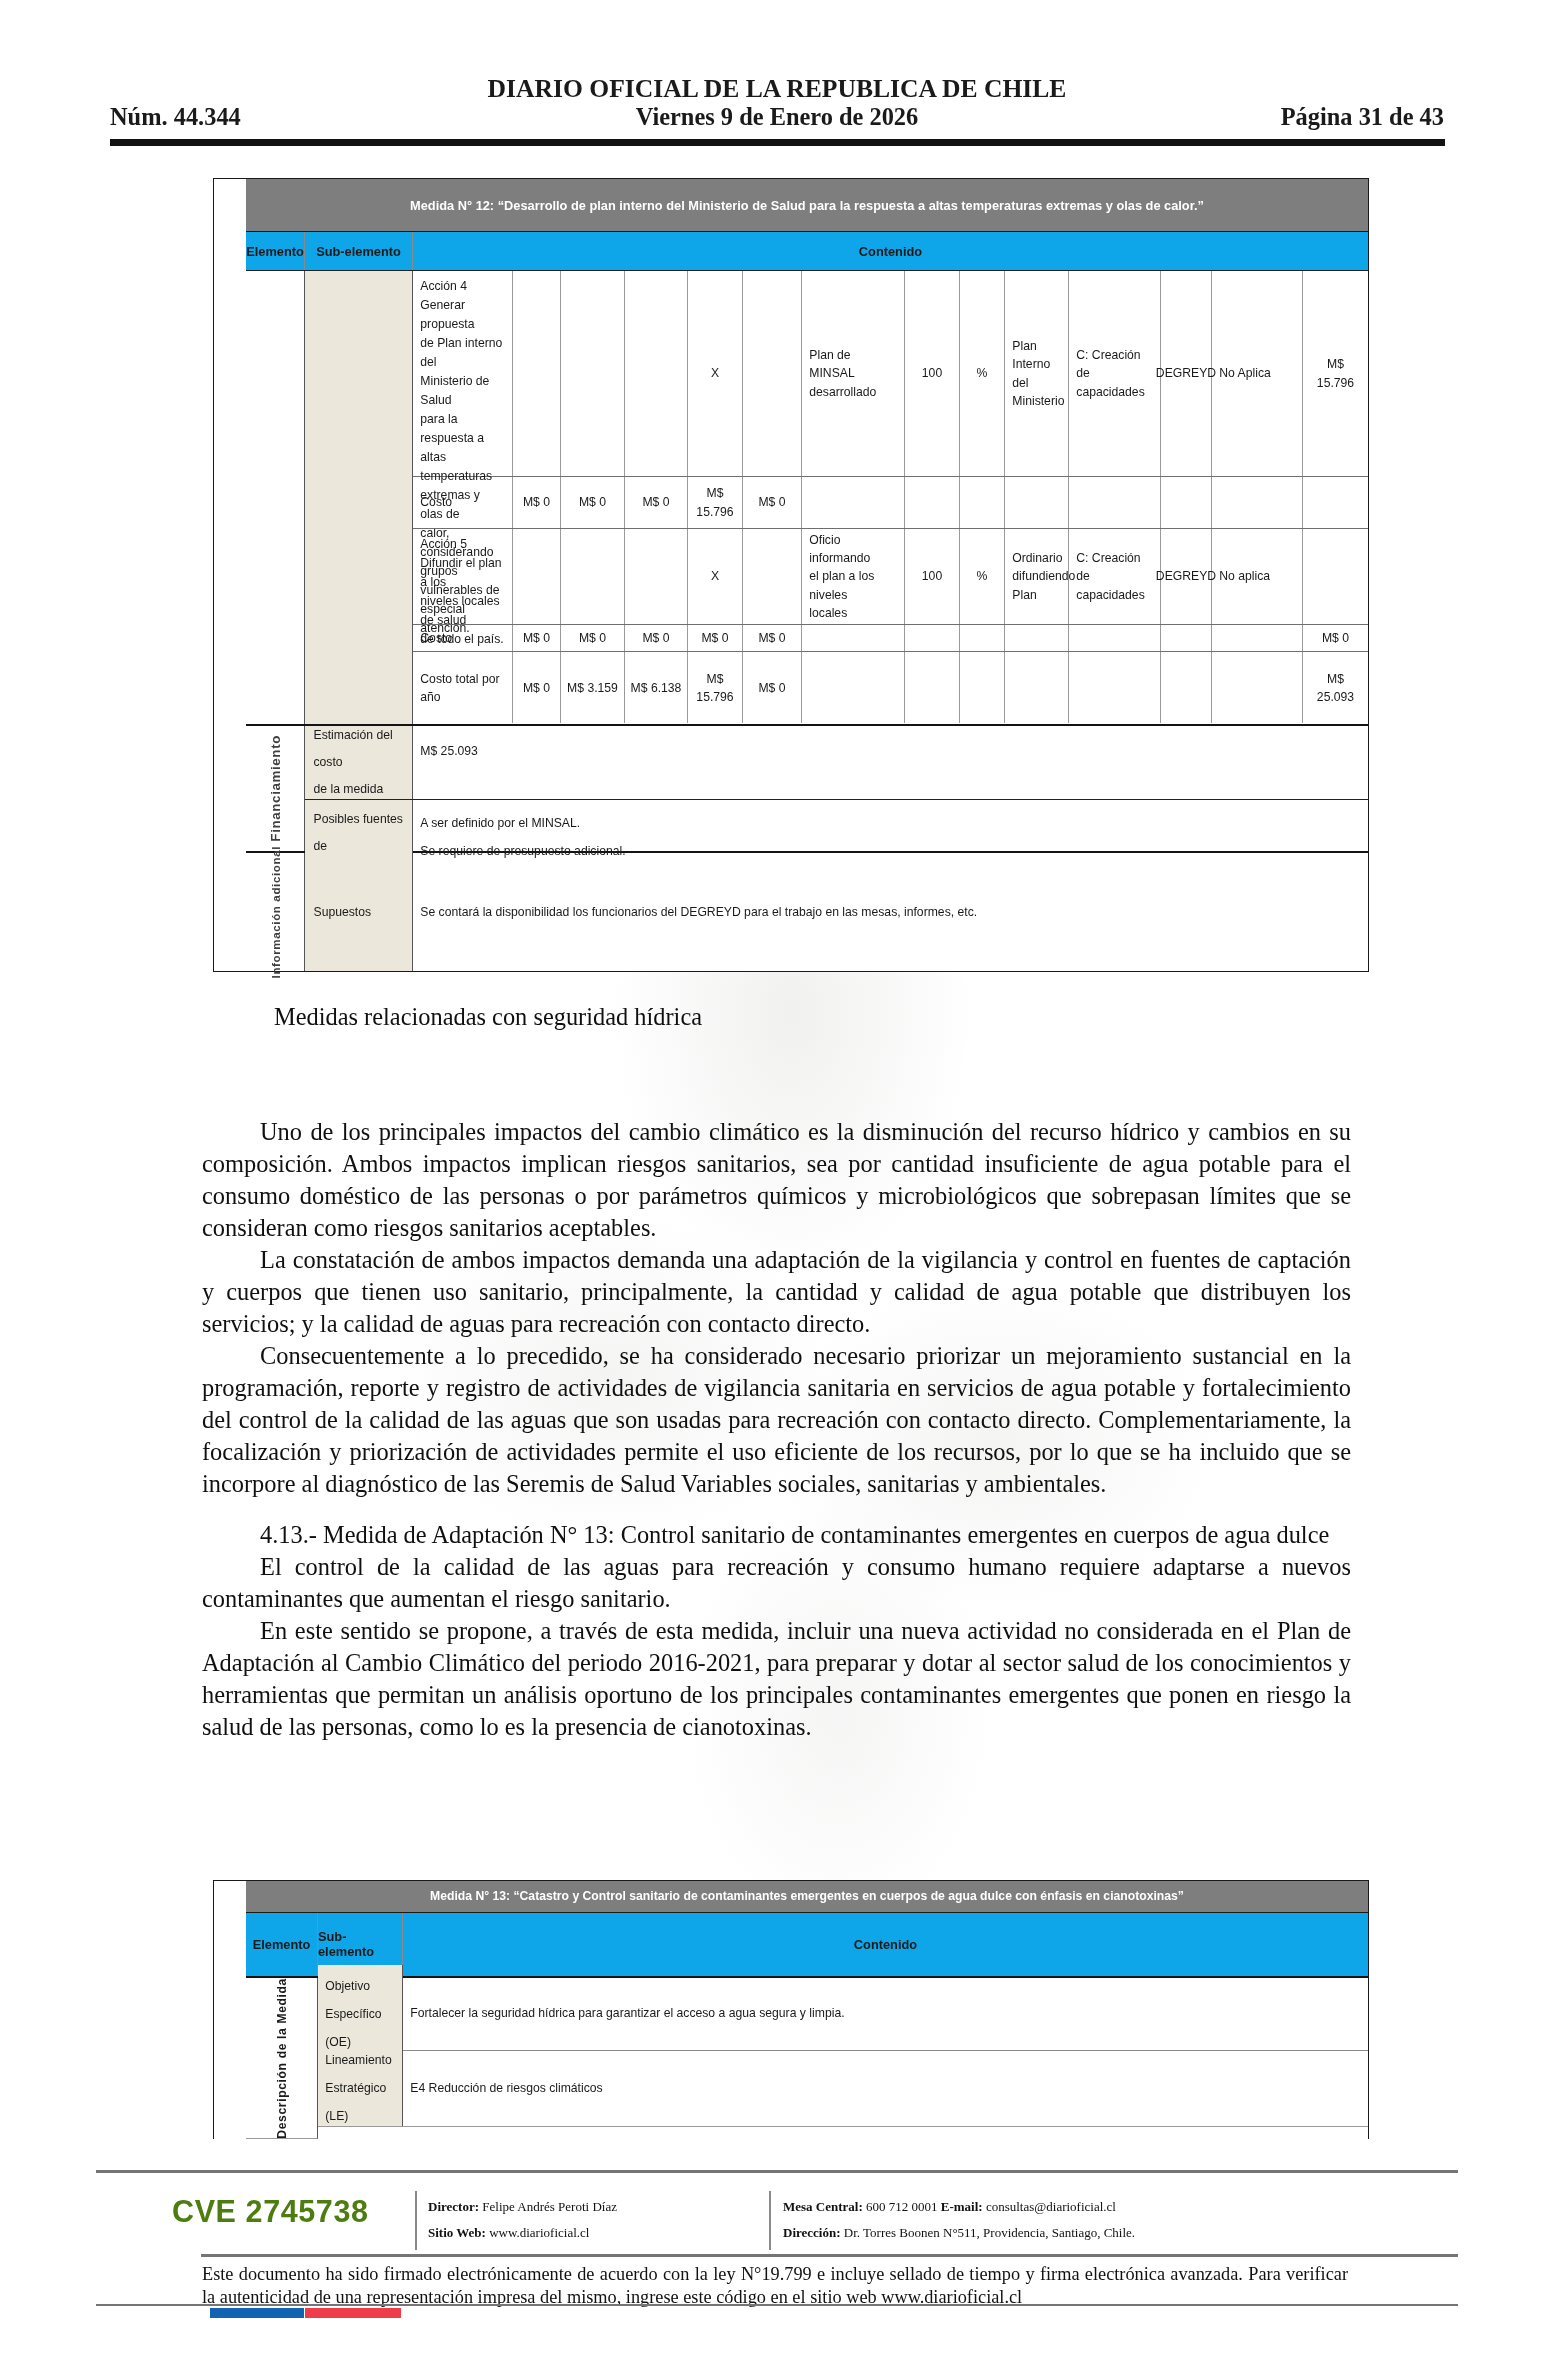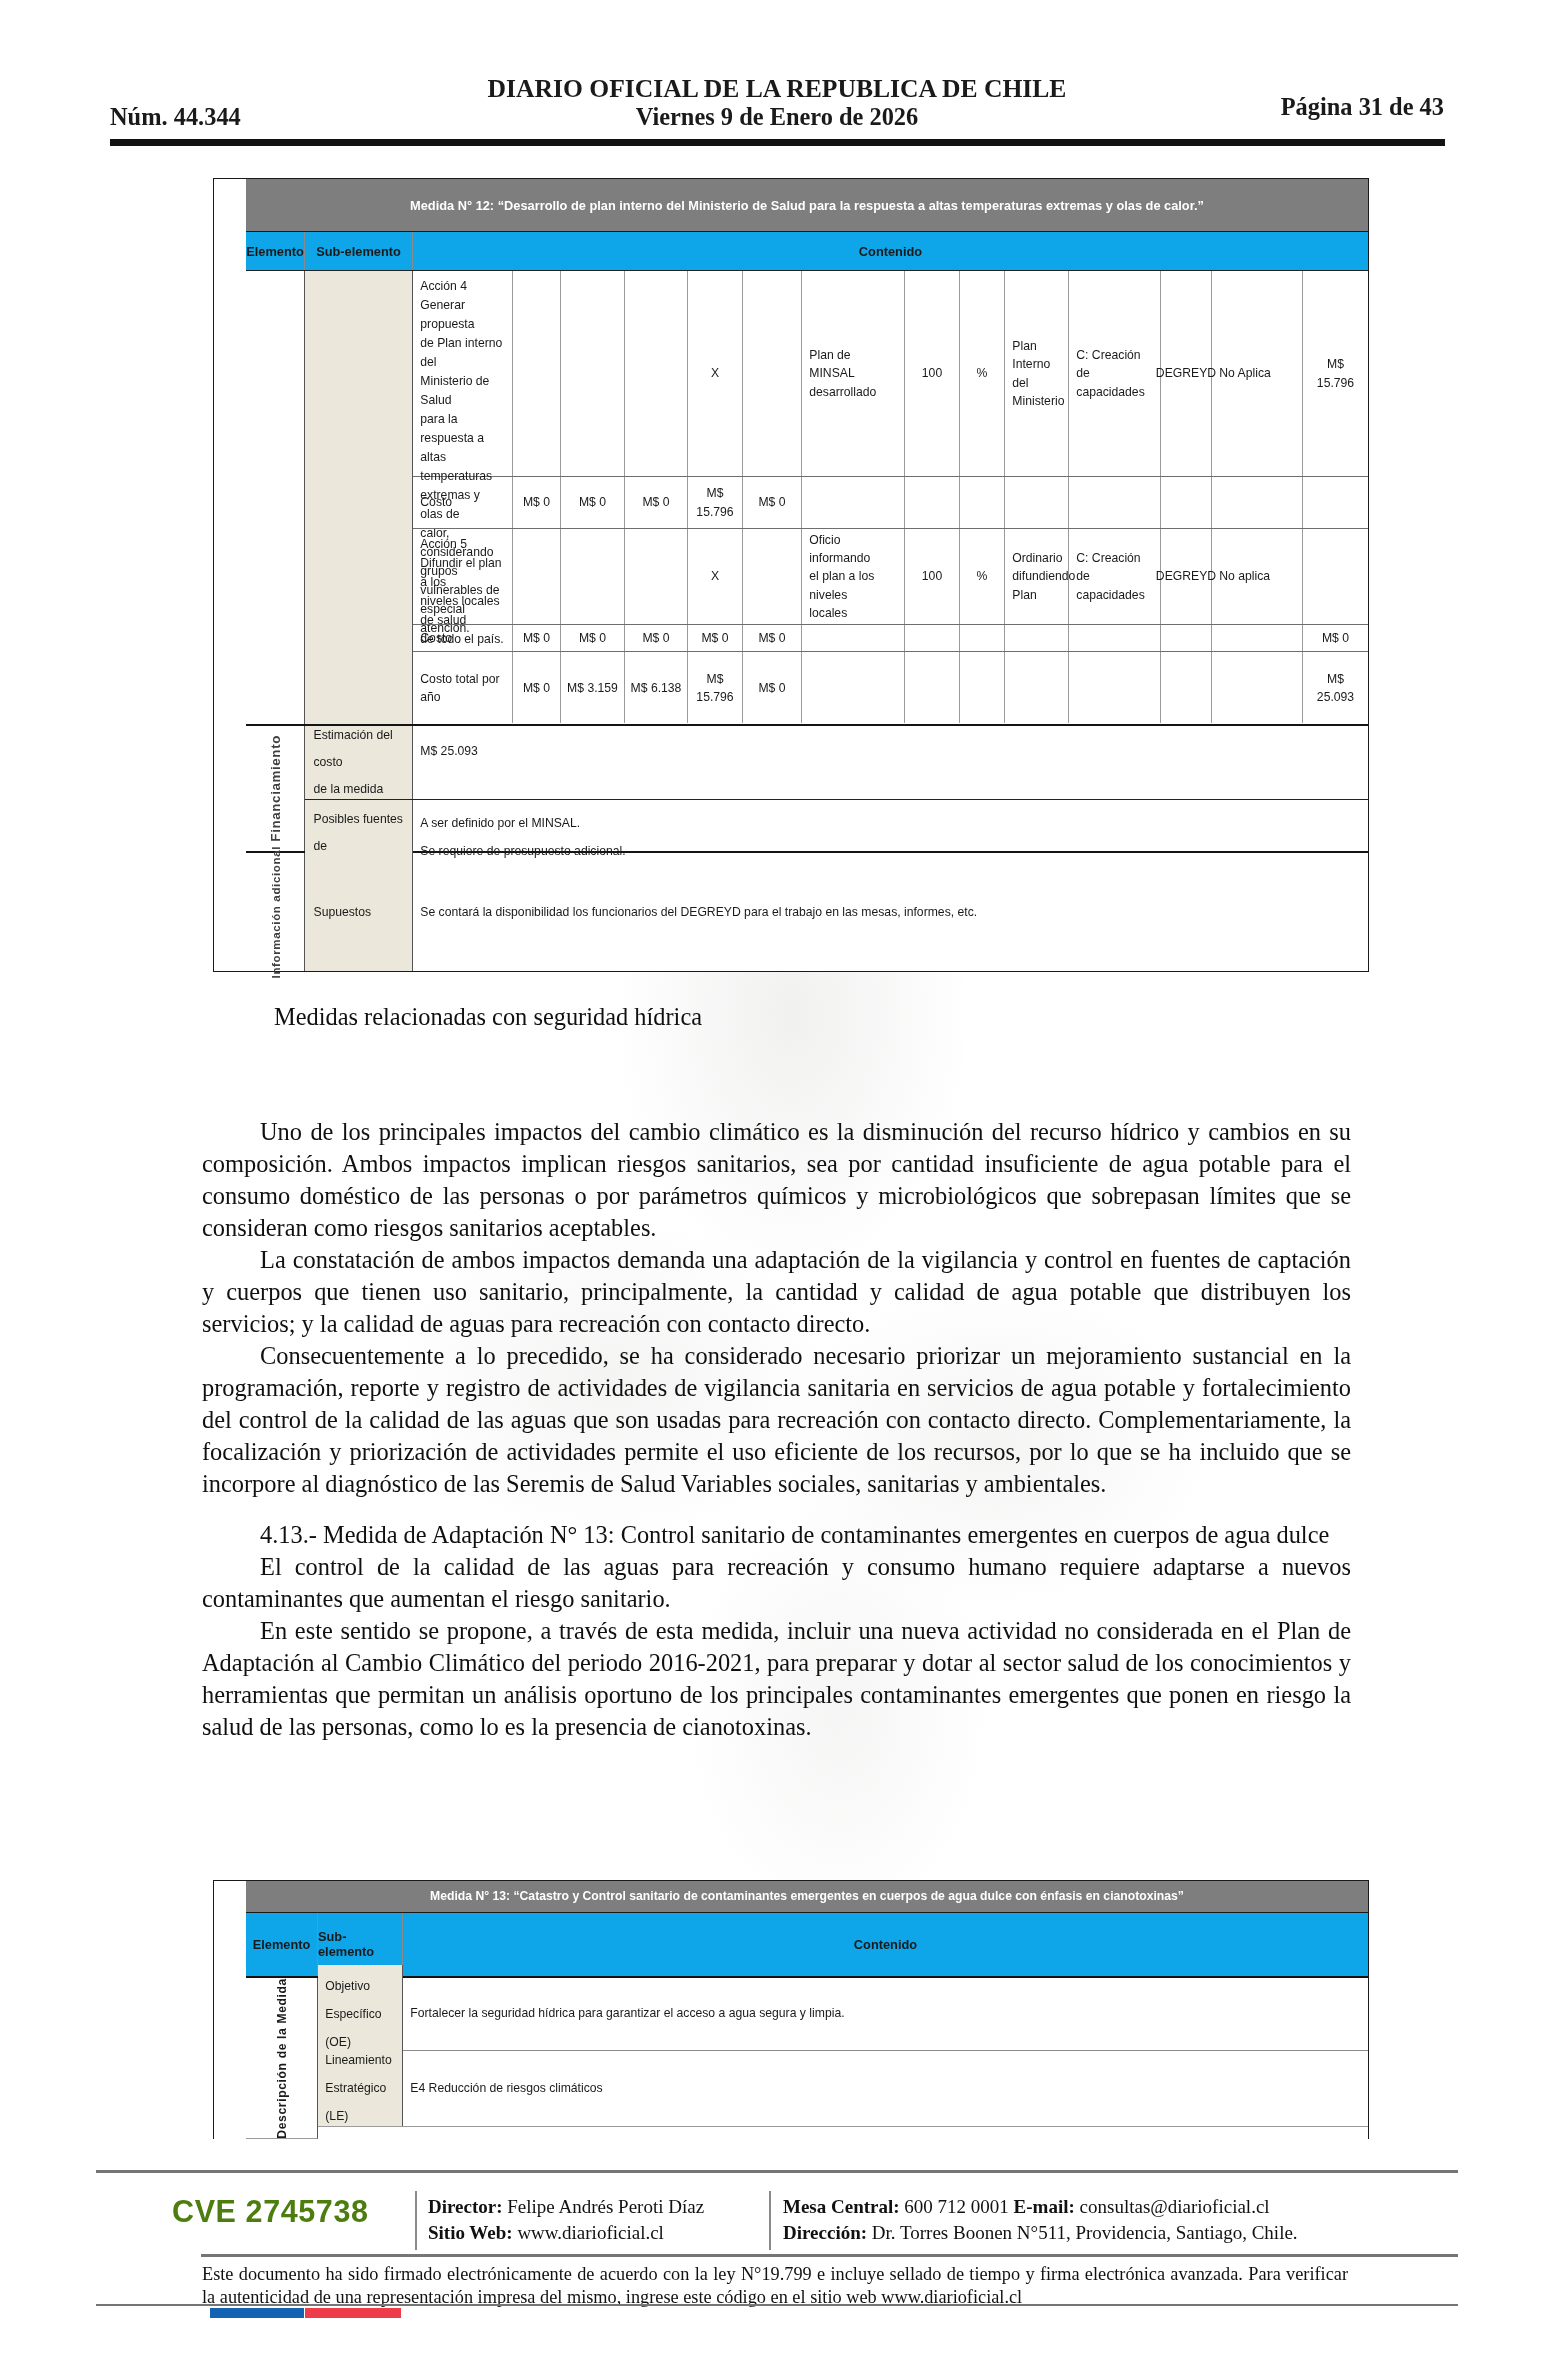--- a/index.html
+++ b/index.html
@@ -12,21 +12,21 @@
       radial-gradient(ellipse 256px 378px at 50% 28%, rgba(120,115,108,.10), rgba(120,115,108,0) 70%),
       radial-gradient(ellipse 317px 232px at 30% 55%, rgba(120,115,108,.08), rgba(120,115,108,0) 70%),
       radial-gradient(ellipse 317px 232px at 72% 60%, rgba(120,115,108,.08), rgba(120,115,108,0) 70%),
       radial-gradient(ellipse 219px 305px at 55% 80%, rgba(120,115,108,.07), rgba(120,115,108,0) 70%);}
 
   
   .hdr-title{position:absolute;top:76px;left:0;width:100%;text-align:center;
              font:700 25.6px/1 "Liberation Serif",serif;}
   .hdr-num{position:absolute;top:105px;left:110px;font:700 24.4px/1 "Liberation Serif",serif;}
   .hdr-date{position:absolute;top:105px;left:0;width:100%;text-align:center;font:700 24.4px/1 "Liberation Serif",serif;}
-  .hdr-page{position:absolute;top:95px;right:110px;font:700 24.4px/1 "Liberation Serif",serif;}
+  .hdr-page{position:absolute;top:105px;right:110px;font:700 24.4px/1 "Liberation Serif",serif;}
   .hdr-rule{position:absolute;top:139px;left:110px;width:1335px;height:6.7px;background:#121212;}
 
   
   .tbl{position:absolute;left:213px;width:1156px;border:1.8px solid #1a1a1a;box-sizing:border-box;background:#fff;padding-left:32px;}
   .band{background:#7e7e7e;color:#ffffff;display:flex;align-items:center;justify-content:center;
         text-align:center;font-weight:700;border-bottom:1.8px solid #1a1a1a;}
   .hdrrow{background:#0ea5e9;display:flex;border-bottom:1.8px solid #222;}
   .hcell{display:flex;align-items:center;justify-content:center;font-weight:700;font-size:12.8px;
          border-right:1.2px solid #8a8a8a;box-sizing:border-box;}
   .hcell:last-child{border-right:none;}
@@ -90,21 +90,21 @@
   .bt-2{top:1519px;}
 
   
   .frule{position:absolute;height:3px;background:#757575;}
   .fr1{left:96px;width:1362px;top:2170px;}
   .fr2{left:201px;width:1257px;top:2254px;}
   .fr3{left:96px;width:1362px;top:2304px;height:2.4px;}
   .cve{position:absolute;left:172px;top:2196px;font:700 30.5px/1 "Liberation Sans",sans-serif;letter-spacing:0.6px;color:#4d7c0f;}
   .vdiv{position:absolute;top:2191px;width:1.8px;height:59px;background:#8a8a8a;}
   .vd1{left:415px;} .vd2{left:769px;}
-  .fblock{position:absolute;top:2194px;font-family:"Liberation Serif",serif;font-size:19px;line-height:25.6px;color:#111;}
+  .fblock{position:absolute;top:2194px;font-family:"Liberation Serif",serif;font-size:13px;line-height:25.6px;color:#111;}
   .fb1{left:428px;} .fb2{left:783px;}
   .fblock b{font-weight:700;}
   .fpara{position:absolute;left:202px;width:1146px;top:2263px;font-family:"Liberation Serif",serif;
          font-size:18.3px;line-height:22.6px;text-align:justify;color:#111;}
   .flagbar{position:absolute;top:2308px;height:9.8px;}
   .flag-blue{left:210px;width:94px;background:#1263b2;}
   .flag-red{left:305px;width:96px;background:#ee3c4b;}
 </style>
 </head>
 <body>

